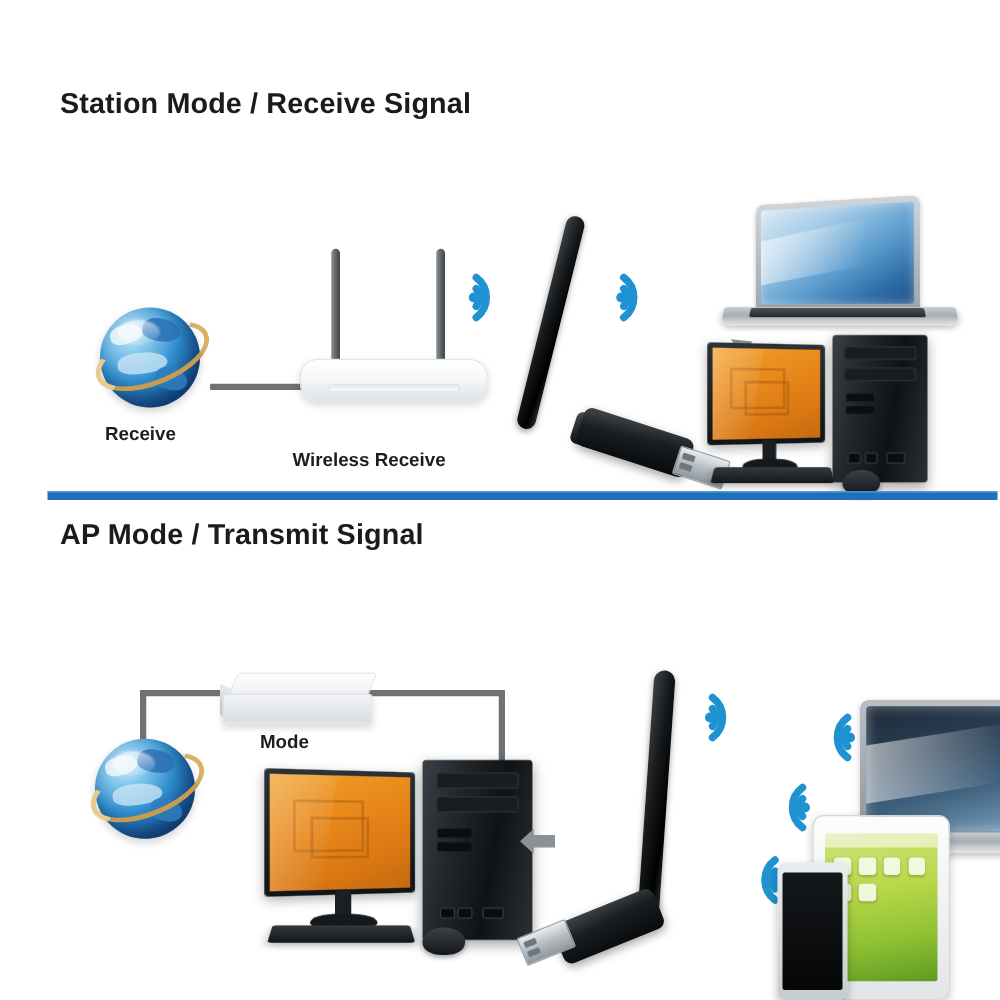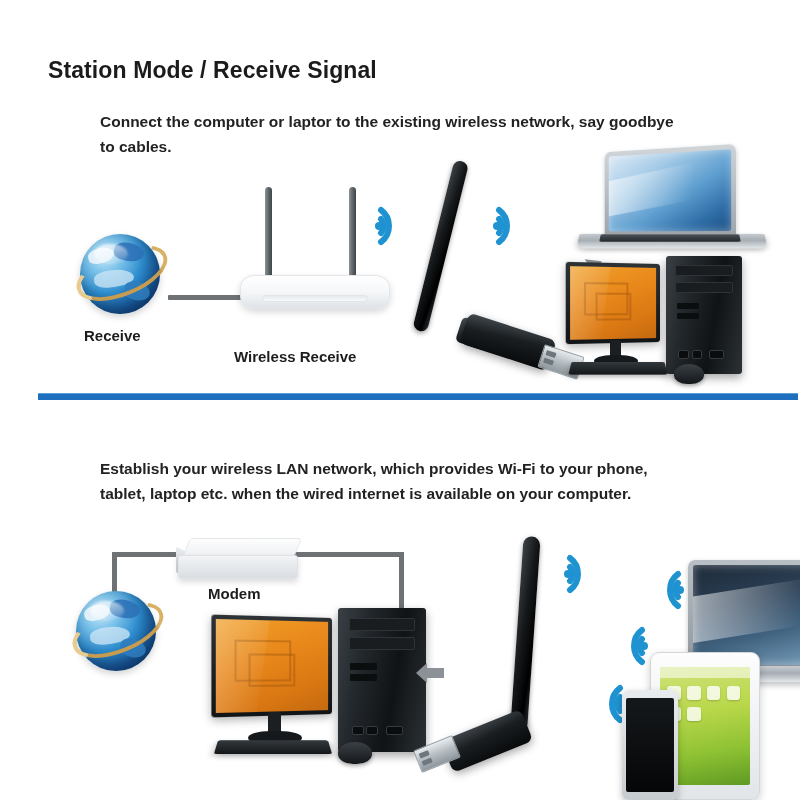--- a/index.html
+++ b/index.html
@@ -9,21 +9,21 @@
     background:#ffffff;
     font-family:"Liberation Sans", sans-serif;
     overflow:hidden;
     position:relative;
     color:#1a1a1a;
   }
   .page{position:relative;width:800px;height:800px;}
 
   
   .section{position:absolute;left:0;width:800px;}
-  #section-station{top:4px;height:500px;}
+  #section-station{top:16px;height:500px;}
   #section-ap{top:400px;height:400px;}
 
   .heading{
     position:absolute;
     font-size:23px;
     font-weight:bold;
     letter-spacing:.1px;
     color:#1b1b1b;
     white-space:nowrap;
   }
@@ -261,21 +261,20 @@
 </style>
 </head>
 <body>
 
 <div class="page">
 
   <div class="section" id="section-station">
 
     <div class="heading" style="left:48px;top:53px;">Station Mode / Receive Signal</div>
 
-    <div class="body-text" style="left:100px;top:105px;width:580px;">Connect the computer or laptor to the existing wireless network, say goodbye to cables.</div>
 
     <div class="cable h" style="left:168px;top:291px;width:86px;"></div>
 
     <div class="globe" style="left:74px;top:222px;">
       <div class="ring"></div>
       <div class="ball">
         <div class="land l1"></div>
           <div class="land l2"></div>
         <div class="land l3"></div>
           <div class="land l4"></div>
@@ -358,22 +357,22 @@
       </div>
       <div class="keyboard" style="left:2px;top:100px;width:96px;height:24px;"></div>
       <div class="mouse" style="left:106px;top:108px;"></div>
     </div>
   </div>
 
   <div class="divider"></div>
 
   <div class="section" id="section-ap">
 
-
-    <div class="body-text" style="left:100px;top:56px;width:580px;">Establish your wireless LAN network, which provides Wi-Fi to your phone, tablet, laptop etc. when the wired internet is available on your computer.</div>
+    <div class="heading" style="left:48px;top:14px;">AP Mode / Transmit Signal</div>
+
 
     <div class="cable v" style="left:112px;top:152px;height:52px;"></div>
     <div class="cable h" style="left:112px;top:152px;width:110px;"></div>
     <div class="cable h" style="left:292px;top:152px;width:112px;"></div>
     <div class="cable v" style="left:399px;top:152px;height:74px;"></div>
 
     <div class="globe" style="left:70px;top:183px;">
       <div class="ring"></div>
       <div class="ball">
         <div class="land l1"></div>
@@ -383,21 +382,21 @@
         <div class="shine"></div>
       </div>
       <div class="ring front"></div>
     </div>
 
     <div class="modem" style="left:176px;top:138px;">
       <div class="side"></div>
       <div class="top"></div>
       <div class="front"></div>
     </div>
-    <div class="node-label" style="left:208px;top:185px;">Modem</div>
+    <div class="node-label" style="left:208px;top:185px;">Mode</div>
 
     <div class="pc" style="left:216px;top:208px;width:250px;height:160px;">
       <div class="mon-frame" style="left:0px;top:10px;width:116px;height:96px;">
         <div class="mon-screen">
           <div class="glyph g1"></div>
             <div class="glyph g2"></div>
             <div class="sheen"></div>
         </div>
       </div>
       <div class="stand-neck" style="left:52px;top:104px;width:13px;height:22px;"></div>

